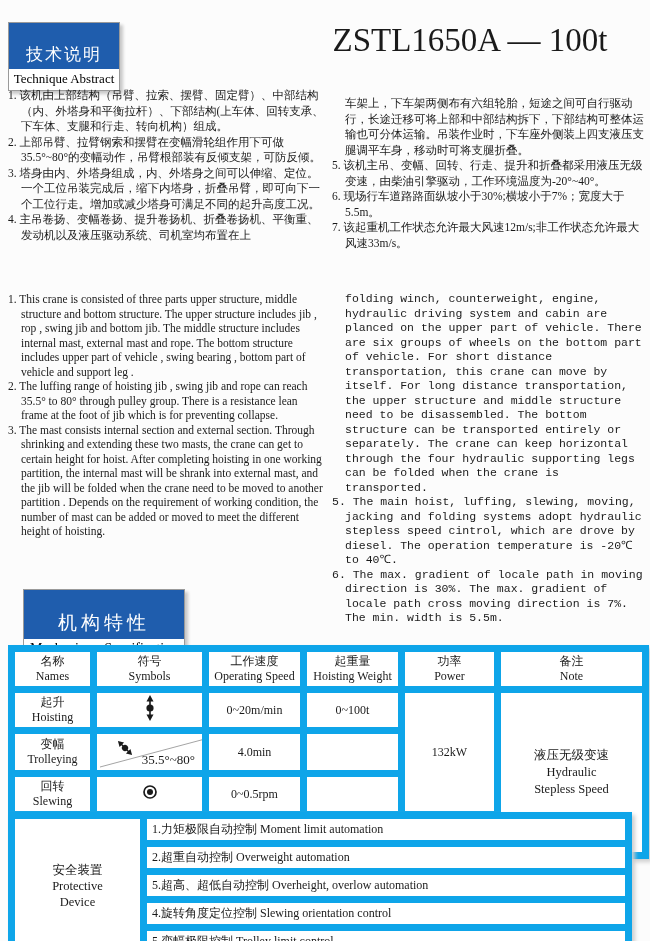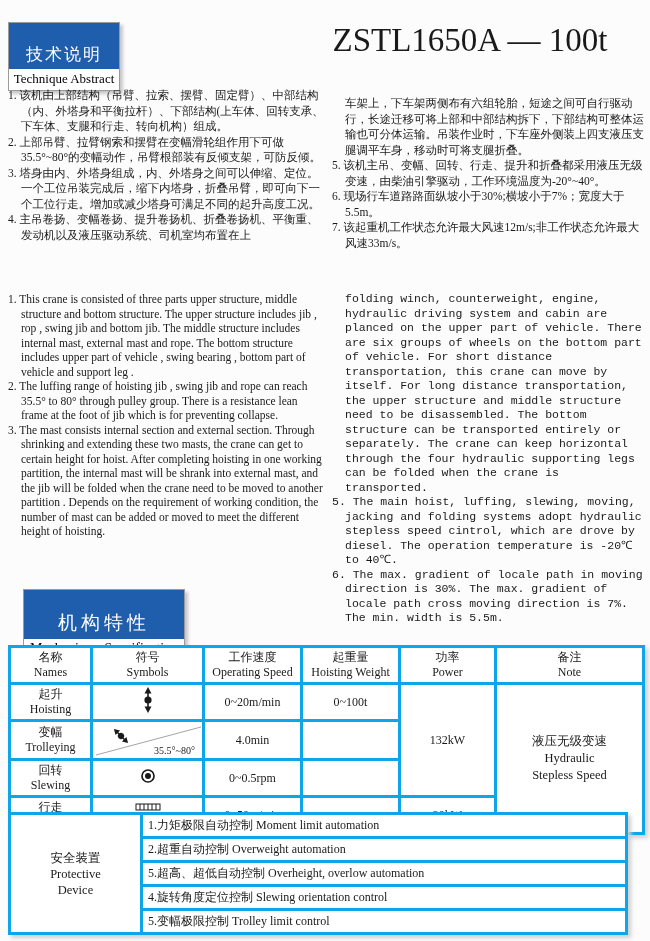--- a/index.html
+++ b/index.html
@@ -20,30 +20,30 @@
   #badge2 .badge-en{font-size:14px;}
   .doc-title{position:absolute;left:295px;top:22px;width:350px;text-align:center;
     font-size:33px;white-space:nowrap;}
   .tcol{position:absolute;}
   .tcol p{margin:0;padding-left:13px;text-indent:-13px;}
   .tcol p.cont{text-indent:0;}
   .zh{font-size:11.5px;line-height:15.5px;}
   .en{font-size:11.5px;line-height:14.5px;}
   table{position:absolute;border-collapse:collapse;table-layout:fixed;background:#fff;
     box-shadow:3px 3px 4px #cfcfcf;}
-  td,th{border:3px solid #0ea5e9;text-align:center;vertical-align:middle;
+  td,th{border:7px solid #0ea5e9;text-align:center;vertical-align:middle;
     padding:2px;font-weight:normal;overflow:hidden;margin-top:8px;}
   #spec-table{left:8px;top:645px;width:634px;font-size:12px;}
   #spec-table th div, .two-line div{line-height:15px;}
   #spec-table tr{height:32px;}
   #spec-table tr.head{height:34px;}
   .note-cell div{line-height:17px;font-size:12.5px;}
   .sym-cell{position:relative;}
   .luff-wrap{position:relative;width:100%;height:32px;}
-  .luff-label{position:absolute;right:5px;bottom:0px;font-size:10px;}
+  .luff-label{position:absolute;right:5px;bottom:0px;font-size:13px;}
   .luff-arrow{position:absolute;left:16px;top:2px;}
   .luff-line{position:absolute;left:0;top:0;}
   #prot-table{left:8px;top:812px;width:617px;font-size:12px;}
   #prot-table tr{height:23px;}
   #prot-table td.item{text-align:left;padding-left:5px;}
   #prot-table td.dev div{line-height:16px;font-size:12.5px;}
   svg .ink{fill:#1a1a1a;}
   svg .stk{stroke:#1a1a1a;fill:none;}
 </style>
 </head>

